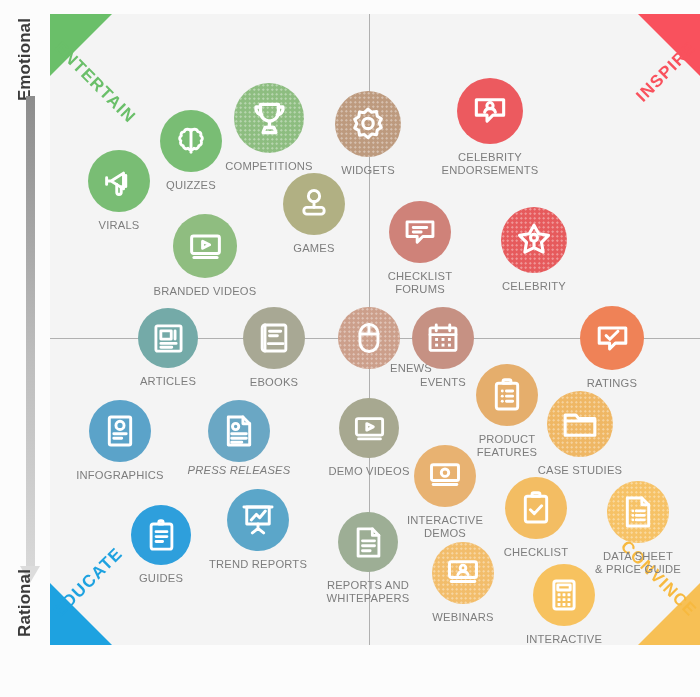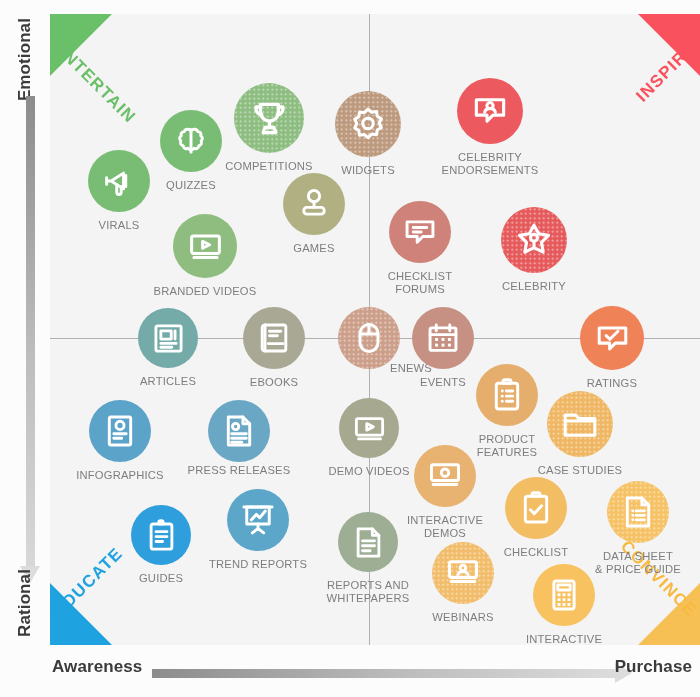--- a/index.html
+++ b/index.html
@@ -124,26 +124,20 @@
 
 <div id="root">
 
   <div id="y-axis-wrap">
     <div class="axis-label v-text" id="label-emotional">Emotional</div>
     <div id="y-arrow"></div>
     <div id="y-arrow-head"></div>
     <div class="axis-label v-text" id="label-rational">Rational</div>
   </div>
 
-  <div id="x-axis-wrap">
-    <div class="axis-label" id="label-awareness">Awareness</div>
-    <div id="x-arrow"></div>
-    <div id="x-arrow-head"></div>
-    <div class="axis-label" id="label-purchase">Purchase</div>
-  </div>
 
   <div id="plot">
     <div id="plot-inner">
 
       <div class="cross-line" id="cross-h"></div>
       <div class="cross-line" id="cross-v"></div>
 
       <div class="corner-tri" id="tri-entertain"></div>
       <div class="corner-tri" id="tri-inspire"></div>
       <div class="corner-tri" id="tri-educate"></div>
@@ -350,21 +344,21 @@
             <div class="bubble" style="width: 62px; height: 62px; background: rgb(106, 167, 196);">
               <span style="width: 36px; height: 36px; display: block; position: relative; z-index: 2;">
                 <svg viewBox="0 0 32 32" width="100%" height="100%">
                   <path fill="none" stroke="#fff" stroke-width="2.6" stroke-linecap="round" stroke-linejoin="round" d="M6.5 3.5h13l6 6v19h-19z"></path>
                   <path fill="none" stroke="#fff" stroke-width="2.6" stroke-linecap="round" stroke-linejoin="round" d="M19.5 3.5v6h6"></path>
                   <circle fill="none" stroke="#fff" stroke-width="2.6" stroke-linecap="round" stroke-linejoin="round" cx="13" cy="12" r="2.8"></circle>
                   <path fill="none" stroke="#fff" stroke-width="2.6" stroke-linecap="round" stroke-linejoin="round" d="M9.5 18.5h13M9.5 22.5h13M9.5 26h9"></path>
                 </svg>
               </span>
             </div>
-            <div class="node-label" style="top: 60px;">PRESS RELEASES</div>
+            <div class="node-label" style="top: 60px; font-style: italic;">PRESS RELEASES</div>
           </div>
           <div class="node" style="left: 319px; top: 414px;">
             <div class="bubble" style="width: 60px; height: 60px; background: rgb(167, 168, 144);">
               <span style="width: 35px; height: 35px; display: block; position: relative; z-index: 2;">
                 <svg viewBox="0 0 32 32" width="100%" height="100%">
                   <rect fill="none" stroke="#fff" stroke-width="2.6" stroke-linecap="round" stroke-linejoin="round" x="4" y="7" width="24" height="15" rx="1.6"></rect>
                   <path fill="none" stroke="#fff" stroke-width="2.6" stroke-linecap="round" stroke-linejoin="round" d="M13.5 11.5l6 3-6 3z"></path>
                   <path fill="none" stroke="#fff" stroke-width="2.6" stroke-linecap="round" stroke-linejoin="round" d="M6 25.5h20"></path>
                 </svg>
               </span>

